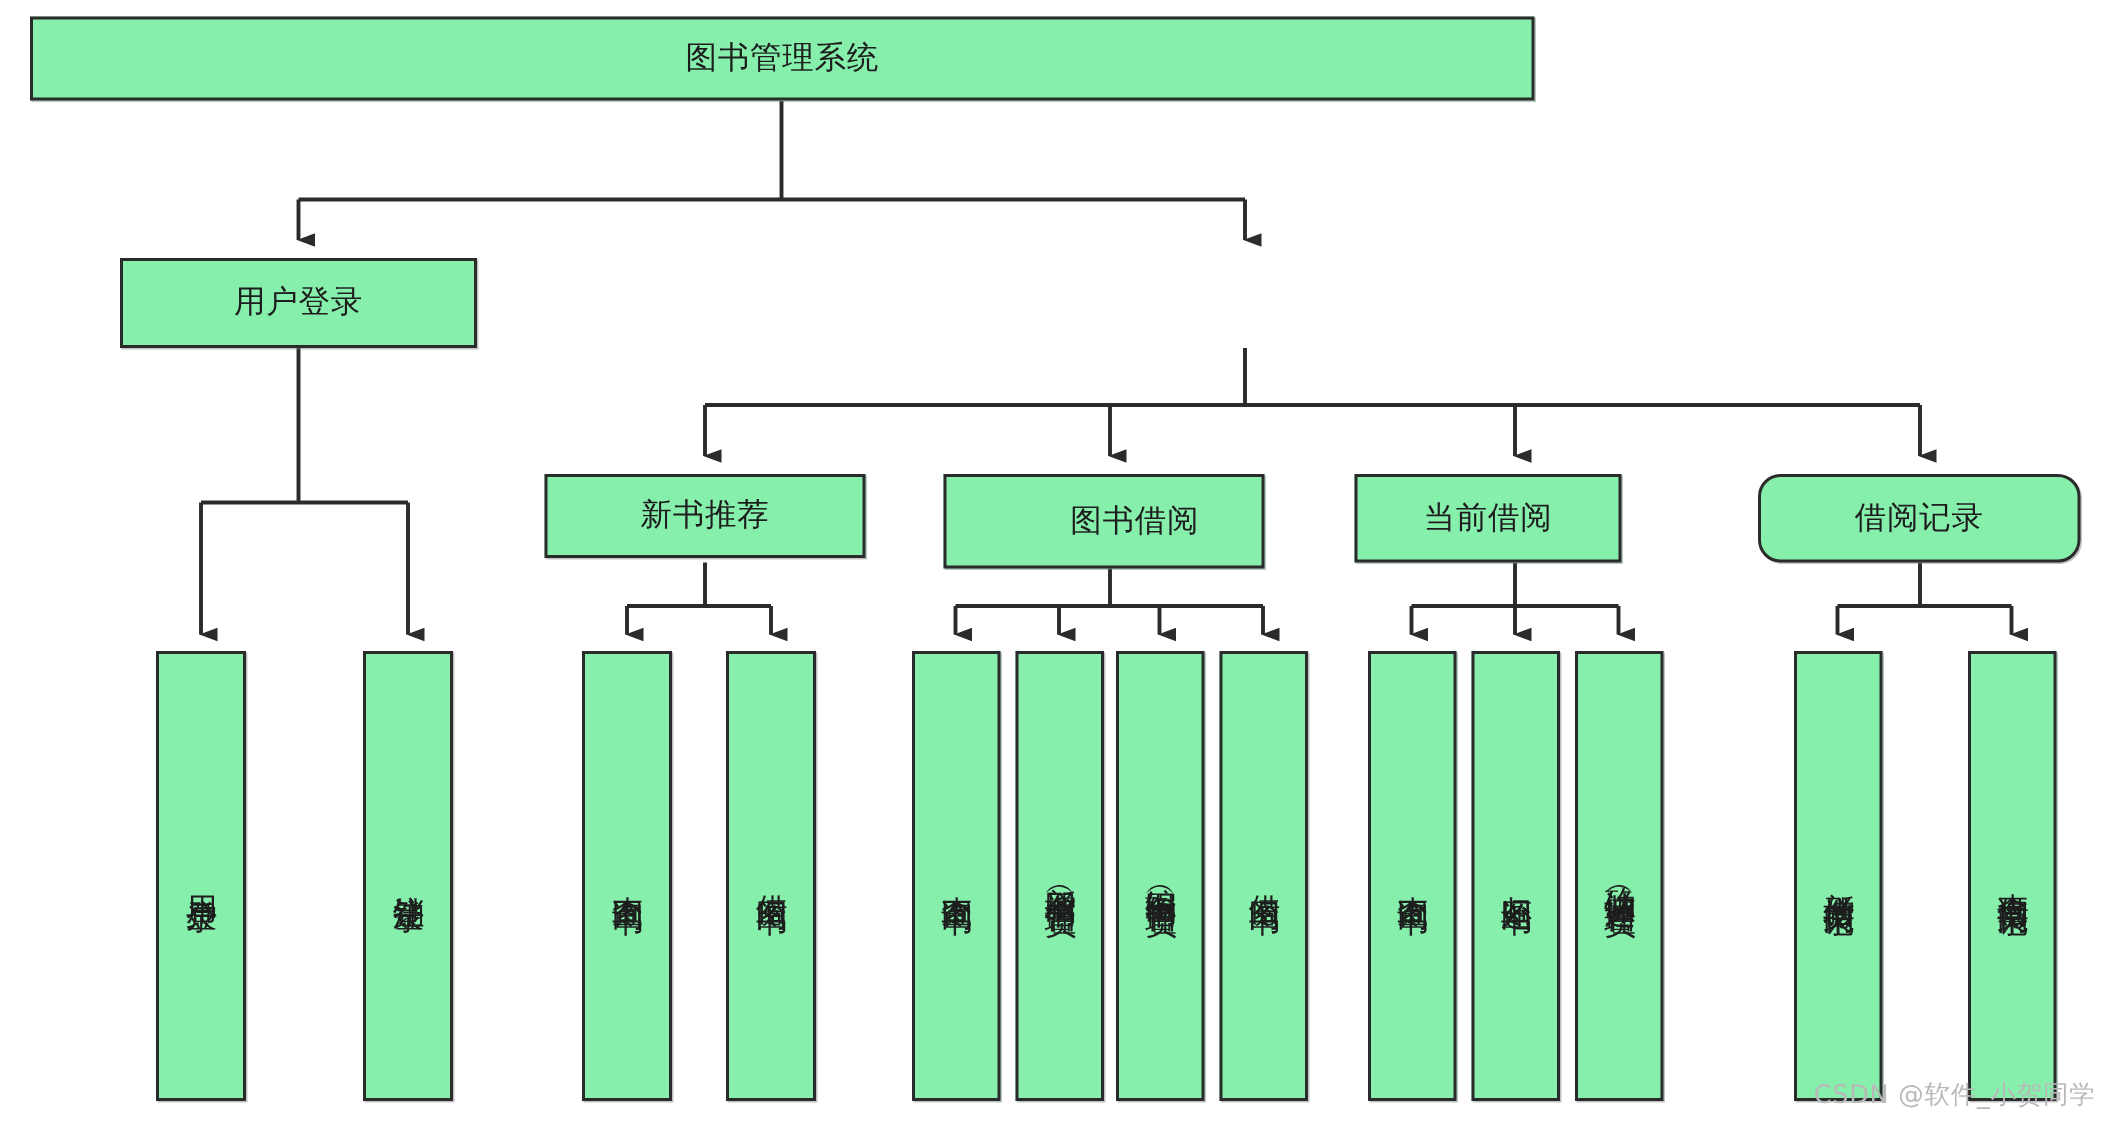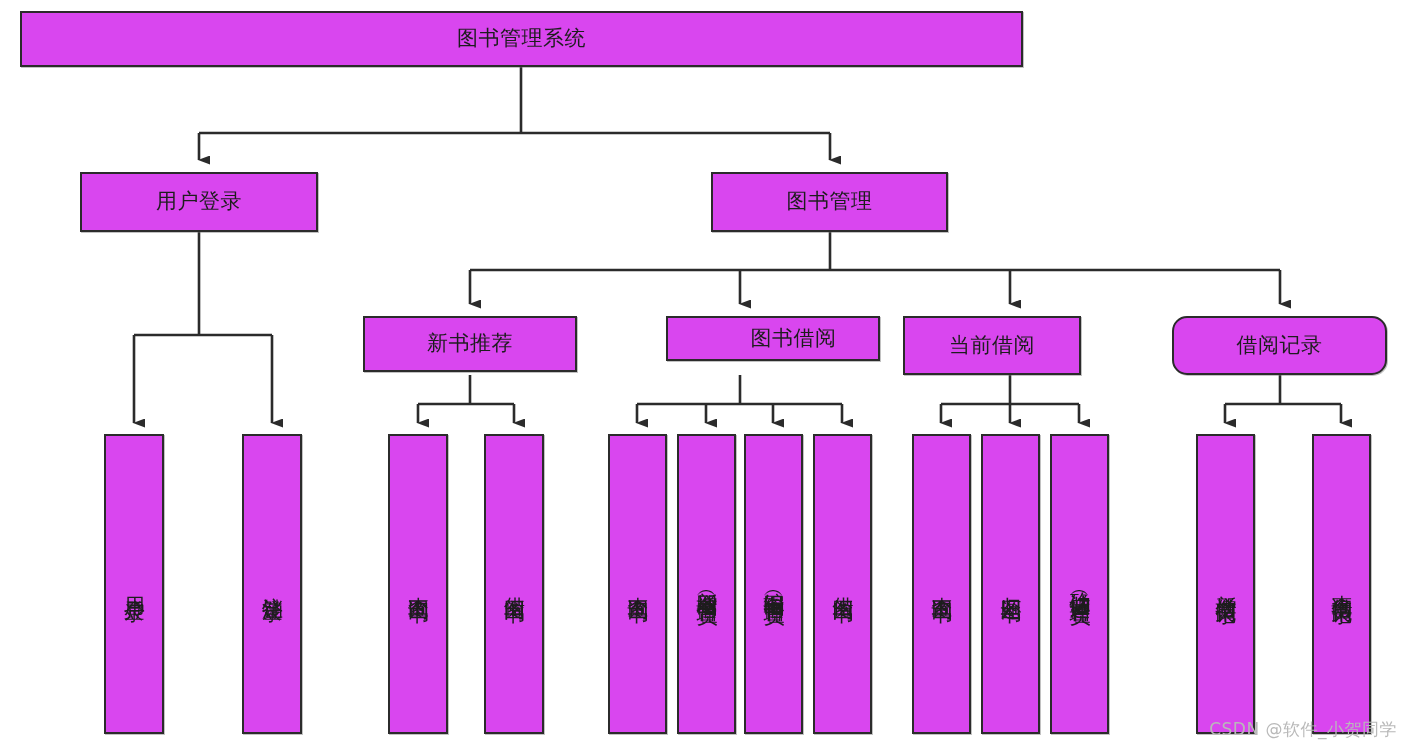--- a/index.html
+++ b/index.html
@@ -22,21 +22,21 @@
     left: 0;
     top: 0;
     width: 1405px;
     height: 747px;
     pointer-events: none;
   }
   .node {
     position: absolute;
     box-sizing: border-box;
     border: 2.5px solid #2b2b2b;
-    background: #d946ef;
+    background: #86efac;
     display: flex;
     align-items: center;
     justify-content: center;
     color: #1d1d1d;
     box-shadow: 1px 1px 0 rgba(120,120,120,0.45);
   }
   .node .label {
     display: block;
     text-align: center;
     letter-spacing: 0.5px;
@@ -128,28 +128,25 @@
     </g>
   </svg>
 
   <div class="node h root" style="left:20px; top:11px; width:1003px; height:56px;">
     <span class="label">图书管理系统</span>
   </div>
 
   <div class="node h" style="left:80px; top:172px; width:238px; height:60px;">
     <span class="label">用户登录</span>
   </div>
-  <div class="node h" style="left:711px; top:172px; width:237px; height:60px;">
-    <span class="label">图书管理</span>
-  </div>
 
   <div class="node h" style="left:363px; top:316px; width:214px; height:56px;">
     <span class="label">新书推荐</span>
   </div>
-  <div class="node h" style="left:666px; top:316px; width:214px; height:45px;padding-left:41px;">
+  <div class="node h" style="left:629px; top:316px; width:214px; height:63px;padding-left:41px;">
     <span class="label">图书借阅</span>
   </div>
   <div class="node h" style="left:903px; top:316px; width:178px; height:59px;">
     <span class="label">当前借阅</span>
   </div>
   <div class="node h" style="left:1172px; top:316px; width:215px; height:59px;border-radius:15px;">
     <span class="label">借阅记录</span>
   </div>
 
   <div class="node v" style="left:104px; top:434px; width:60px; height:300px;">

